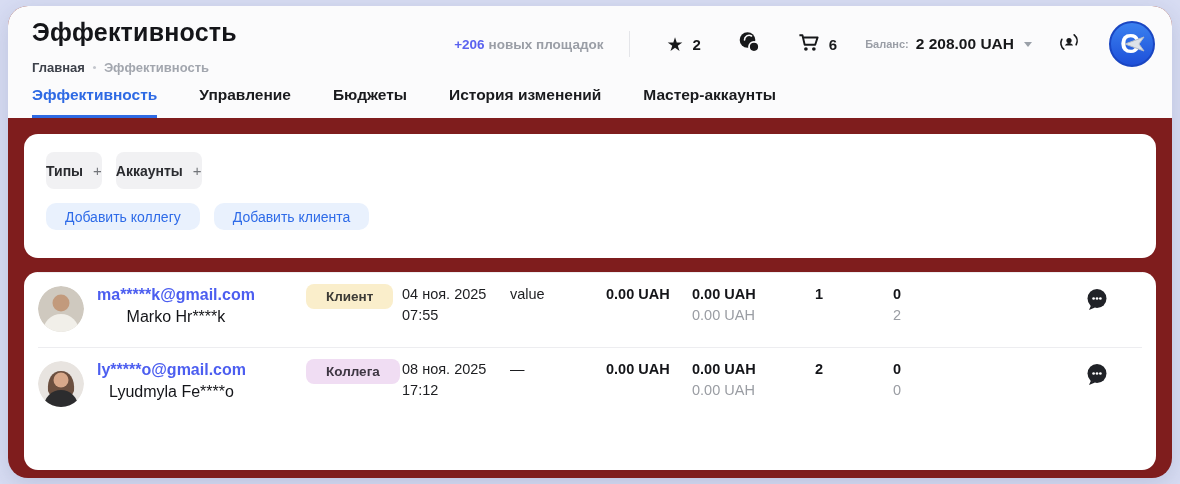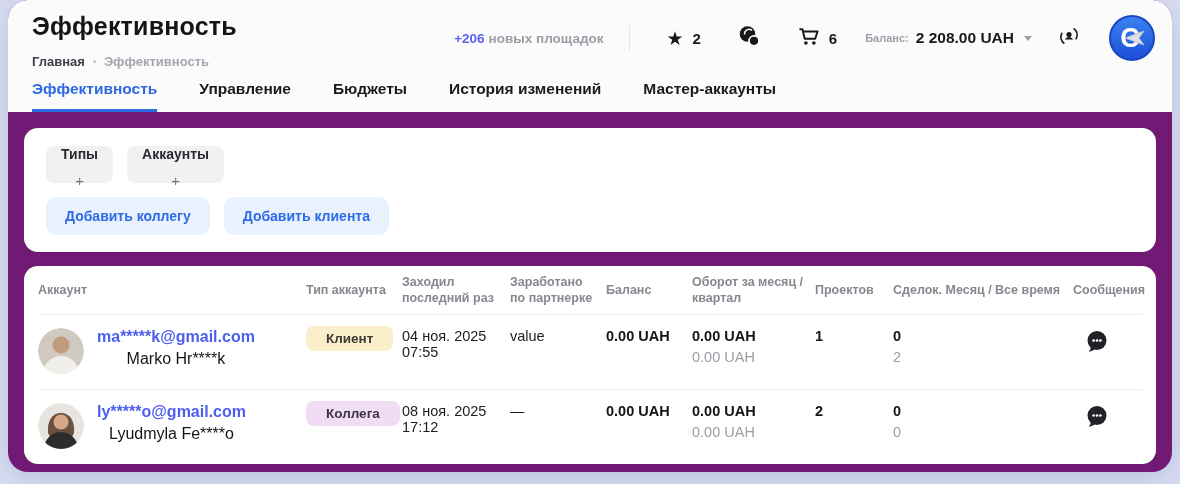--- a/index.html
+++ b/index.html
@@ -1,20 +1,20 @@
 <!DOCTYPE html>
 <html><head>
 <meta charset="utf-8">
 <style>
   * { margin:0; padding:0; box-sizing:border-box; }
   html,body { width:1180px; height:484px; overflow:hidden; }
   body { background:#d8ddf3; font-family:"Liberation Sans","DejaVu Sans",sans-serif; color:#17181a; }
 
-  .app-card { position:absolute; left:8px; top:0; width:1164px; height:472px;
-    border-radius:20px; background:#701a75; overflow:hidden;
+  .app-card { position:absolute; left:8px; top:6px; width:1164px; height:472px;
+    border-radius:20px; background:#7f1d1d; overflow:hidden;
     box-shadow:0 6px 24px rgba(60,70,120,.18); }
 
   
   .header-zone { height:112px; background:#fbfbfc; position:relative; }
   .title-block { position:absolute; left:24px; top:12px; }
   .page-title { font-size:25px; font-weight:700; color:#141519; letter-spacing:.2px; }
   .breadcrumb { margin-top:13px; display:flex; align-items:center; gap:8px; font-size:13px; }
   .crumb-home { color:#3e424b; font-weight:700; }
   .crumb-dot { width:3px; height:3px; border-radius:50%; background:#c3c6cd; }
   .crumb-current { color:#a2a6ae; font-weight:600; }
@@ -39,43 +39,43 @@
   .tab { font-size:15.5px; font-weight:700; color:#1a1b1e; padding-bottom:11px; border-bottom:3px solid transparent; cursor:pointer; }
   .tab.active { color:#2e6ae4; border-bottom-color:#2e6ae4; }
 
   
   .gray-zone { height:360px; padding:16px 16px 8px; display:flex; flex-direction:column; }
 
   .filter-card { background:#fff; border-radius:14px; padding:18px 22px; height:124px;
     box-shadow:0 1px 2px rgba(40,50,90,.04); }
   .chip-row { display:flex; gap:14px; }
   .chip { display:inline-flex; align-items:center; gap:10px; background:#f1f1f3; border-radius:8px;
-    padding:0 15px; height:37px; font-size:14px; font-weight:600; color:#2a2b2f; cursor:pointer;flex-direction:column; }
+    padding:0 0; height:37px; font-size:14px; font-weight:600; color:#2a2b2f; cursor:pointer; }
   .chip .plus { color:#717479; font-size:15px; font-weight:400; }
   .action-row { display:flex; gap:14px; margin-top:14px; }
-  .action-btn { background:#e9f1fd; color:#2e6be8; border:none; border-radius:10px; height:38px;
-    padding:0 19px; font-size:14px; font-weight:700; font-family:inherit; cursor:pointer; }
+  .action-btn { background:#e9f1fd; color:#2e6be8; border:none; border-radius:10px; height:27px;
+    padding:0 19px; font-size:14px; font-weight:400; font-family:inherit; cursor:pointer; }
 
   
   .table-card { background:#fff; border-radius:14px; margin-top:14px; flex:1; padding:0 14px;
     box-shadow:0 1px 2px rgba(40,50,90,.04); overflow:hidden; }
   .tgrid { display:grid; grid-template-columns:268px 96px 108px 96px 86px 123px 78px 180px 1fr; }
   .thead { height:48px; align-items:center; }
   .th { font-size:12.5px; font-weight:700; color:#85888f; line-height:1.3; padding-right:10px; }
   .trow { height:75px; border-top:1px solid #ededf0; padding-top:13px; align-items:start; }
   .acct-cell { display:flex; gap:13px; align-items:flex-start; }
   .avatar { width:46px; height:46px; border-radius:50%; overflow:hidden; flex:none; }
   .acct-email { font-size:16px; font-weight:600; color:#4c5ef0; cursor:pointer; }
   .acct-name { font-size:16px; color:#141519; margin-top:4px;text-align:center; }
   .badge { display:inline-block; font-size:13.5px; font-weight:600; color:#3c3b36;
     border-radius:8px; padding:5px 20px; margin-top:-2px; }
   .badge--client { background:#faeecb; }
   .badge--colleague { background:#f0ddf3; color:#3d3642; }
   .visit-date, .visit-time { font-size:14.5px; font-weight:500; color:#1d1e21; }
-  .visit-time { }
+  .visit-time { margin-top:5px; }
   .plain-val { font-size:14.5px; color:#1d1e21; }
   .bold-val { font-size:14.5px; font-weight:700; color:#141519; }
   .sub-val { font-size:14.5px; color:#9a9da3; margin-top:5px; }
   .msg-cell { padding-left:10px; }
   .msg-btn { cursor:pointer; display:inline-block; }
 </style>
 </head>
 <body>
 
 <div class="app-card">
@@ -176,31 +176,20 @@
           <span class="plus">+</span>
         </div>
       </div>
       <div class="action-row">
         <button class="action-btn">Добавить коллегу</button>
         <button class="action-btn">Добавить клиента</button>
       </div>
     </div>
 
     <div class="table-card">
-      <div class="tgrid thead">
-        <div class="th">Аккаунт</div>
-        <div class="th">Тип аккаунта</div>
-        <div class="th">Заходил последний раз</div>
-        <div class="th">Заработано по партнерке</div>
-        <div class="th">Баланс</div>
-        <div class="th">Оборот за месяц / квартал</div>
-        <div class="th">Проектов</div>
-        <div class="th">Сделок. Месяц / Все время</div>
-        <div class="th">Сообщения</div>
-      </div>
 
       <div class="tgrid trow">
         <div class="acct-cell">
           <div class="avatar">
             <svg width="46" height="46" viewBox="0 0 46 46">
               <circle cx="23" cy="23" r="23" fill="#cfc9bf"></circle>
               <circle cx="23" cy="17" r="8.5" fill="#c29a7c"></circle>
               <path d="M5 46a18 18 0 0 1 36 0z" fill="#f1efe9"></path>
             </svg>
           </div>

